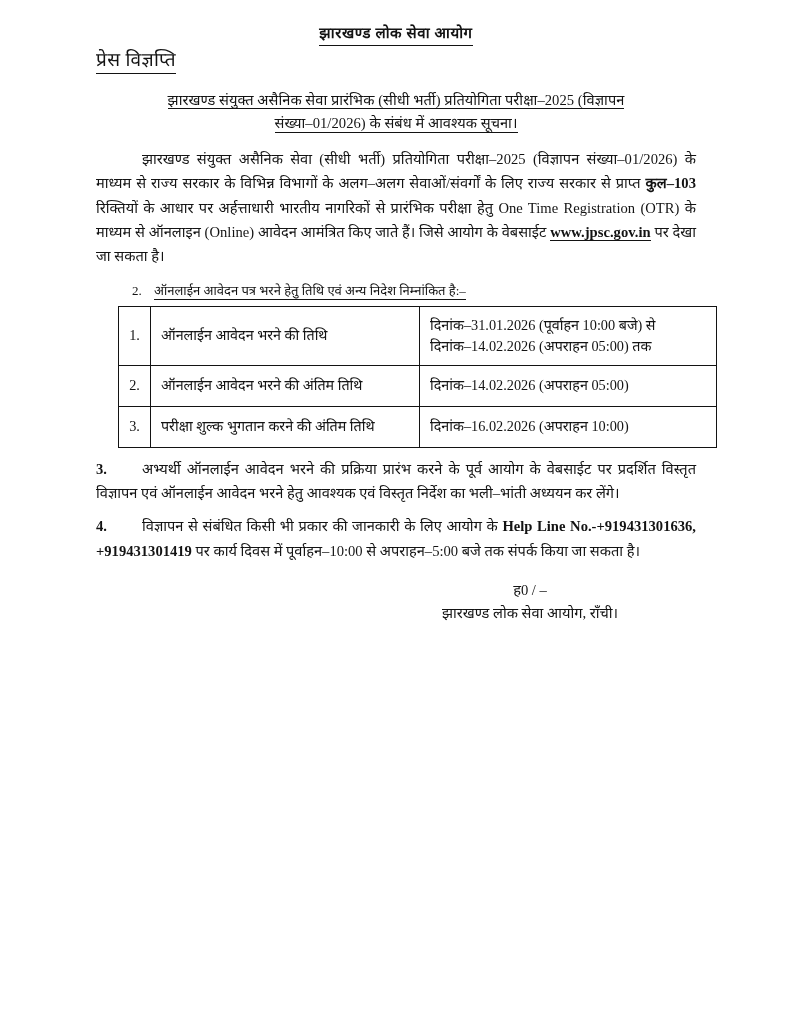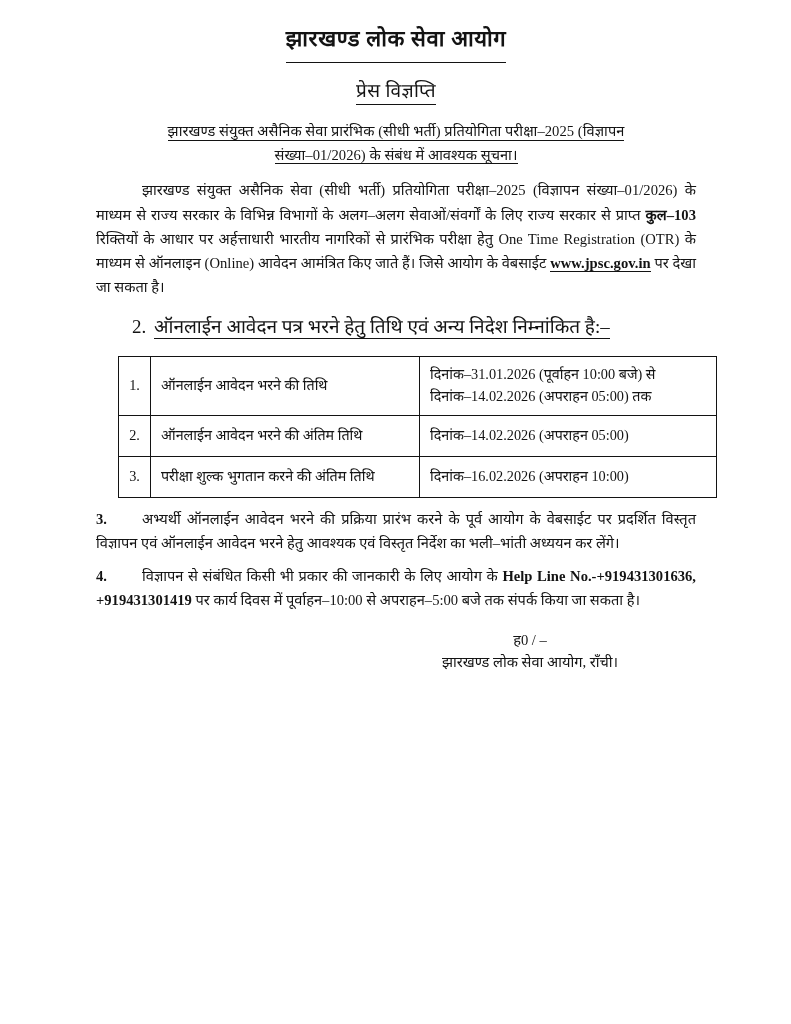--- a/index.html
+++ b/index.html
@@ -30,42 +30,40 @@
     top: 0;
     width: 600px;
   }
 
   
   .hdr {
     text-align: center;
     margin-top: 24px;
   }
   .hdr-line1 {
-    font-size: 22px;
+    font-size: 15px;
     font-weight: bold;
     letter-spacing: 0.6px;
     line-height: 1.32;
     display: inline-block;
     border-bottom: 1.3px solid #131313;
-    padding-bottom: 9px;
+    padding-bottom: 1px;
   }
   .hdr-line2 {
     font-size: 17.5px;
     font-weight: bold;
     letter-spacing: 0.3px;
     line-height: 1.35;
     display: inline-block;
     border-bottom: 1.3px solid #131313;
     padding-bottom: 1px;
     margin-top: 3px;
   }
 
   .press-wrap {
-    text-align: center;
-    margin-top: 14px;
   }
   .press {
     font-size: 19px;
     font-weight: normal;
     display: inline-block;
     border-bottom: 1.2px solid #131313;
     padding-bottom: 1px;
     letter-spacing: 0.4px;
   }
 
@@ -114,22 +112,22 @@
   }
   .numpara .num {
     font-weight: bold;
     display: inline-block;
     width: 46px;
   }
 
   
   .point2 {
     margin-top: 13px;
-    margin-bottom: 13px;
-    font-size: 19px;
+    margin-bottom: 4px;
+    font-size: 13px;
     line-height: 1.6;
     padding-left: 36px;
   }
   .point2 .num2 {
     display: inline-block;
     width: 22px;
     font-weight: normal;
   }
   .point2 .txt {
     border-bottom: 1px solid #131313;

